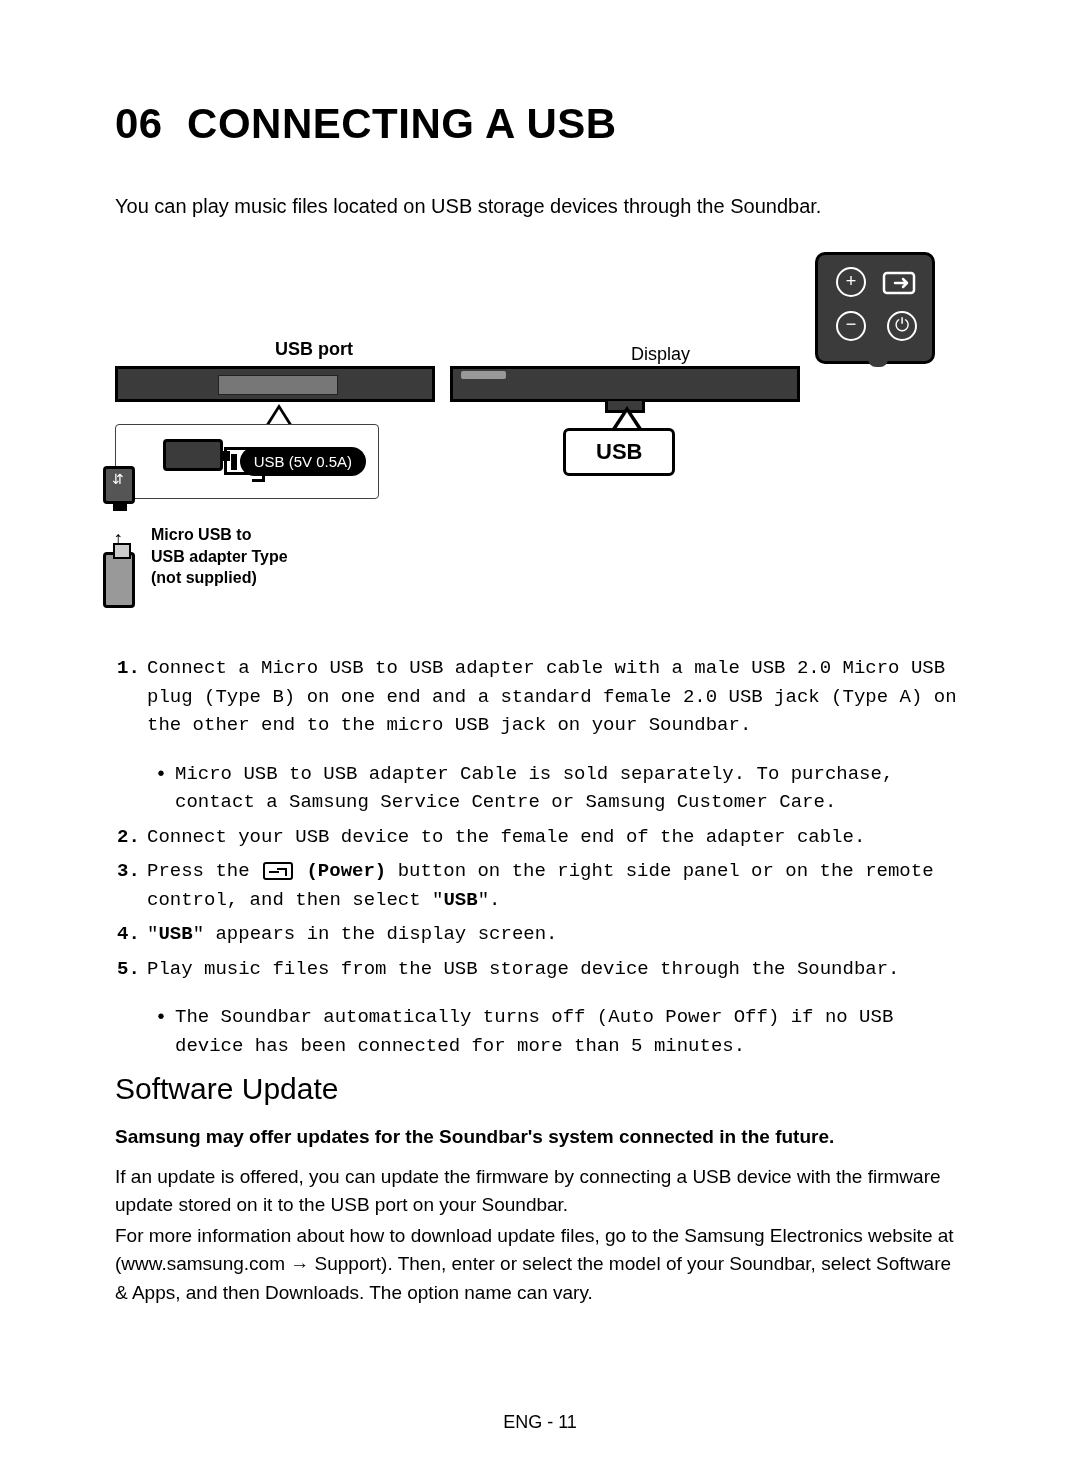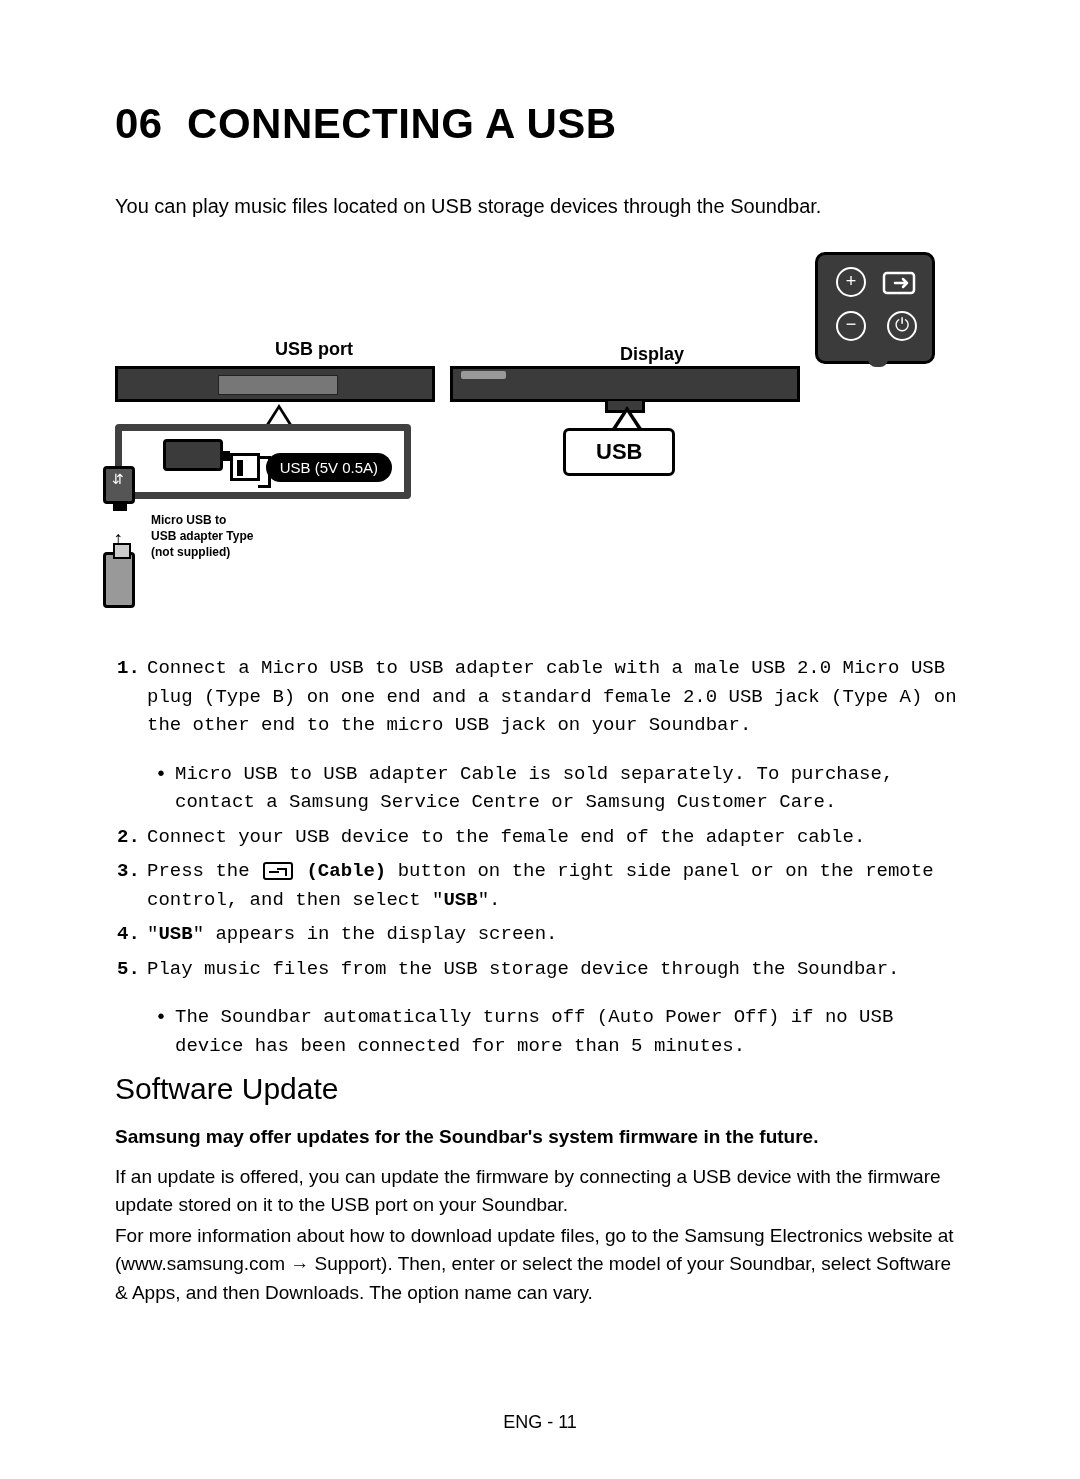--- a/index.html
+++ b/index.html
@@ -35,24 +35,24 @@
   
   .label-usb-port {
     position: absolute;
     left: 160px;
     top: 95px;
     font-size: 18px;
     font-weight: bold;
   }
   .label-display {
     position: absolute;
-    left: 505px;
+    left: 516px;
     top: 100px;
     font-size: 18px;
-    font-weight: bold;
+    font-weight: normal;
   }
 
   
   .remote-box {
     position: absolute;
     right: 30px;
     top: 8px;
     width: 120px;
     height: 112px;
     border: 3px solid #000;
@@ -109,22 +109,22 @@
   }
   .sb-brand {
     position: absolute; left: 8px; top: 2px;
     width: 45px; height: 8px; background: #999; border-radius: 2px;
   }
 
   
   .callout-box-left {
     position: absolute;
     left: 0px; top: 180px;
-    width: 296px; height: 75px;
-    border: 7px solid #404040; border-radius: 4px;
+    width: 264px; height: 75px;
+    border: 1px solid #404040; border-radius: 4px;
     background: #fff;
   }
   .callout-peak-left {
     position: absolute; left: 150px; top: 160px;
     width: 0; height: 0;
     border-left: 14px solid transparent;
     border-right: 14px solid transparent;
     border-bottom: 22px solid #000;
   }
   .callout-peak-left::after {
@@ -175,22 +175,22 @@
   }
   .flash-drive {
     position: absolute; left: -12px; top: 308px;
     width: 32px; height: 56px; background:#999; border:3px solid #000; border-radius:4px;
   }
   .flash-drive::before {
     content:""; position:absolute; left:7px; top:-12px; width:14px; height:12px; background:#ccc; border:2px solid #000;
   }
 
   .micro-label {
-    position: absolute; left: 36px; top: 268px;
-    font-size: 12px; font-weight: bold; line-height: 1.35;
+    position: absolute; left: 36px; top: 280px;
+    font-size: 16px; font-weight: bold; line-height: 1.35;
   }
 
   
   .callout-peak-right {
     position: absolute; left: 496px; top: 162px;
     width: 0; height: 0;
     border-left: 16px solid transparent;
     border-right: 16px solid transparent;
     border-bottom: 24px solid #000;
   }
@@ -346,34 +346,34 @@
 
   <ol class="steps">
     <li>
       <span>Connect a Micro USB to USB adapter cable with a male USB 2.0 Micro USB plug (Type B) on one end and a standard female 2.0 USB jack (Type A) on the other end to the micro USB jack on your Soundbar.</span>
       <ul class="bullets">
         <li>Micro USB to USB adapter Cable is sold separately. To purchase, contact a Samsung Service Centre or Samsung Customer Care.</li>
       </ul>
     </li>
     <li>Connect your USB device to the female end of the adapter cable.</li>
     <li>
-      <span>Press the </span><span class="inline-icon"></span><span class="bold"> (Cable)</span><span> button on the right side panel or on the remote control, and then select "</span><span class="bold">USB</span><span>".</span>
+      <span>Press the </span><span class="inline-icon"></span><span class="bold"> (Power)</span><span> button on the right side panel or on the remote control, and then select "</span><span class="bold">USB</span><span>".</span>
     </li>
     <li>
       <span>"</span><span class="bold">USB</span><span>" appears in the display screen.</span>
     </li>
     <li>
       <span>Play music files from the USB storage device through the Soundbar.</span>
       <ul class="bullets">
         <li>The Soundbar automatically turns off (Auto Power Off) if no USB device has been connected for more than 5 minutes.</li>
       </ul>
     </li>
   </ol>
 
   <h2 class="subheading">Software Update</h2>
-  <p class="note-bold">Samsung may offer updates for the Soundbar's system firmware in the future.</p>
+  <p class="note-bold">Samsung may offer updates for the Soundbar's system connected in the future.</p>
   <p class="para">If an update is offered, you can update the firmware by connecting a USB device with the firmware update stored on it to the USB port on your Soundbar.</p>
   <p class="para">
     <span>For more information about how to download update files, go to the Samsung Electronics website at (www.samsung.com </span><span class="arrow-glyph">→</span><span> Support). Then, enter or select the model of your Soundbar, select Software &amp; Apps, and then Downloads. The option name can vary.</span>
   </p>
 </div>
 
 <div class="page-num">ENG - 11</div>
 
 </body></html>

